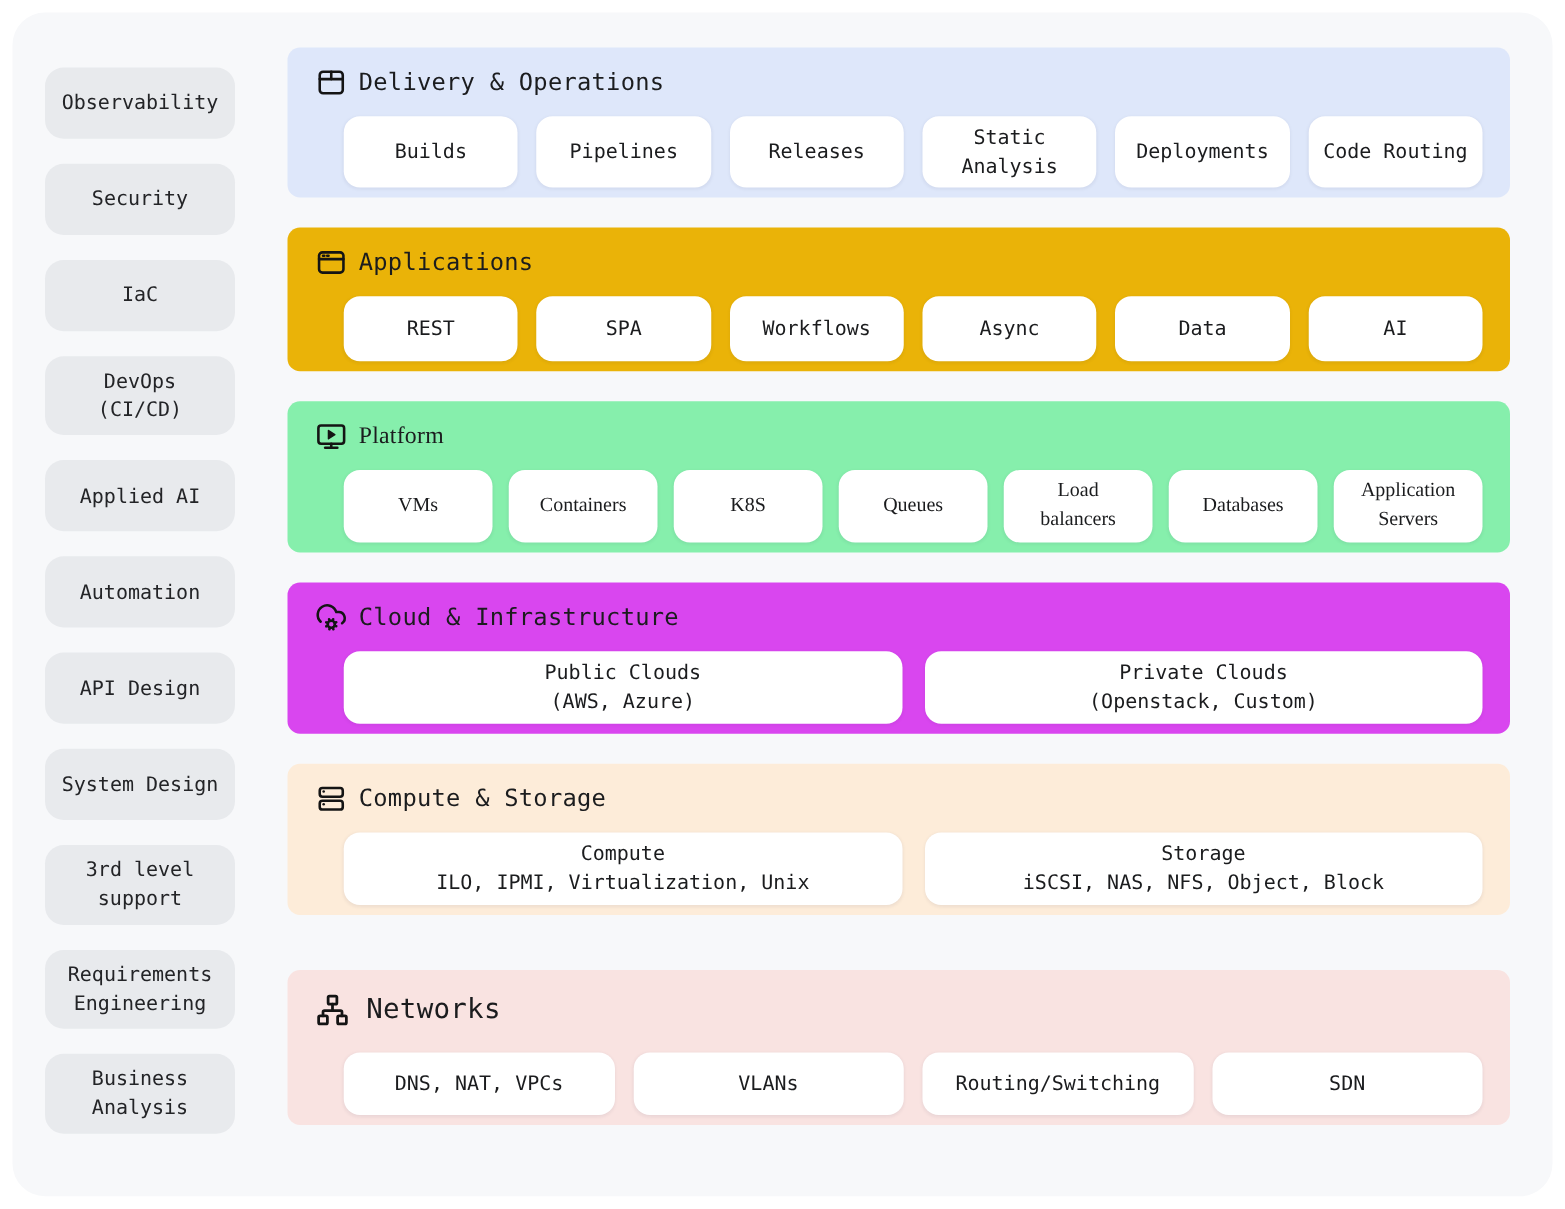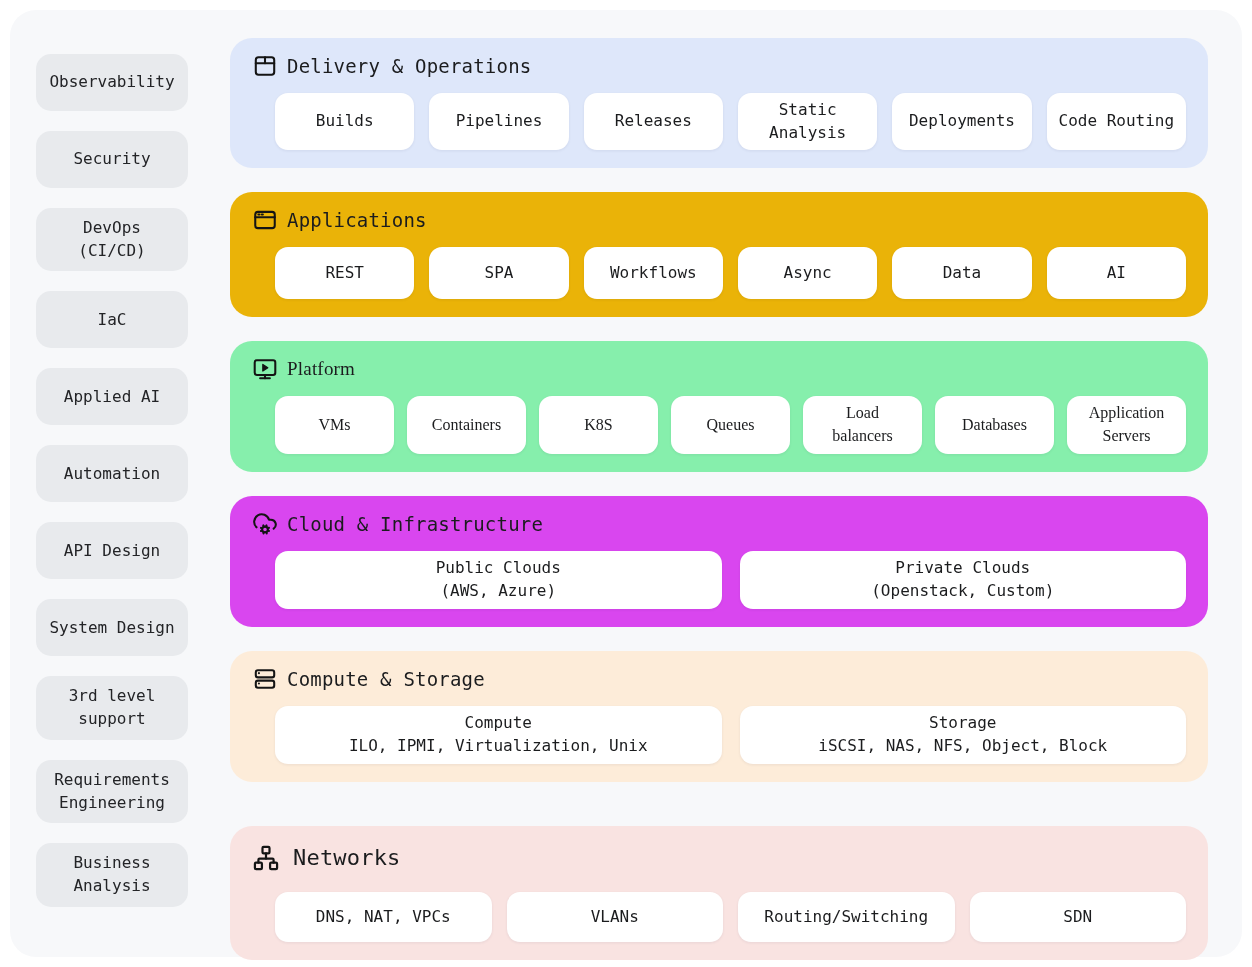--- a/index.html
+++ b/index.html
@@ -21,21 +21,21 @@
     background: #e8eaed; border-radius: 15px;
     min-height: 57px; padding: 9px 6px;
     display: flex; align-items: center; justify-content: center;
     text-align: center; font-size: 16px; line-height: 1.42;
     white-space: pre-line; color: #232427;
   }
 
   
   .bands { flex: 1 1 auto; display: flex; flex-direction: column; gap: 24px; }
 
-  .band { border-radius: 22px; padding: 15px 22px 18px 22px; }
+  .band { border-radius: 10px; padding: 15px 22px 8px 22px; }
   .band-delivery { background: #dee7fa; }
   .band-apps     { background: #eab308; }
   .band-platform { background: #86efac; font-family: Liberation Serif, serif; }
   .band-cloud    { background: #d946ef; }
   .band-compute  { background: #fdecd9; }
   .band-networks { background: #f9e3e1; padding-top: 18px; margin-top: 20px; }
 
   .band-header { display: flex; align-items: center; gap: 9px; }
   .band-title { font-size: 19px; font-weight: 500; letter-spacing: 0.2px; }
   .band-networks .band-header { gap: 13px; }
@@ -63,23 +63,23 @@
 </style>
 </head>
 <body>
 
 <div class="stage">
   <div class="panel">
 
     <aside class="sidebar">
       <div class="side-chip">Observability</div>
       <div class="side-chip">Security</div>
+      <div class="side-chip">IaC</div>
       <div class="side-chip">DevOps
 (CI/CD)</div>
-      <div class="side-chip">IaC</div>
       <div class="side-chip">Applied AI</div>
       <div class="side-chip">Automation</div>
       <div class="side-chip">API Design</div>
       <div class="side-chip">System Design</div>
       <div class="side-chip">3rd level
 support</div>
       <div class="side-chip">Requirements
 Engineering</div>
       <div class="side-chip">Business
 Analysis</div>

